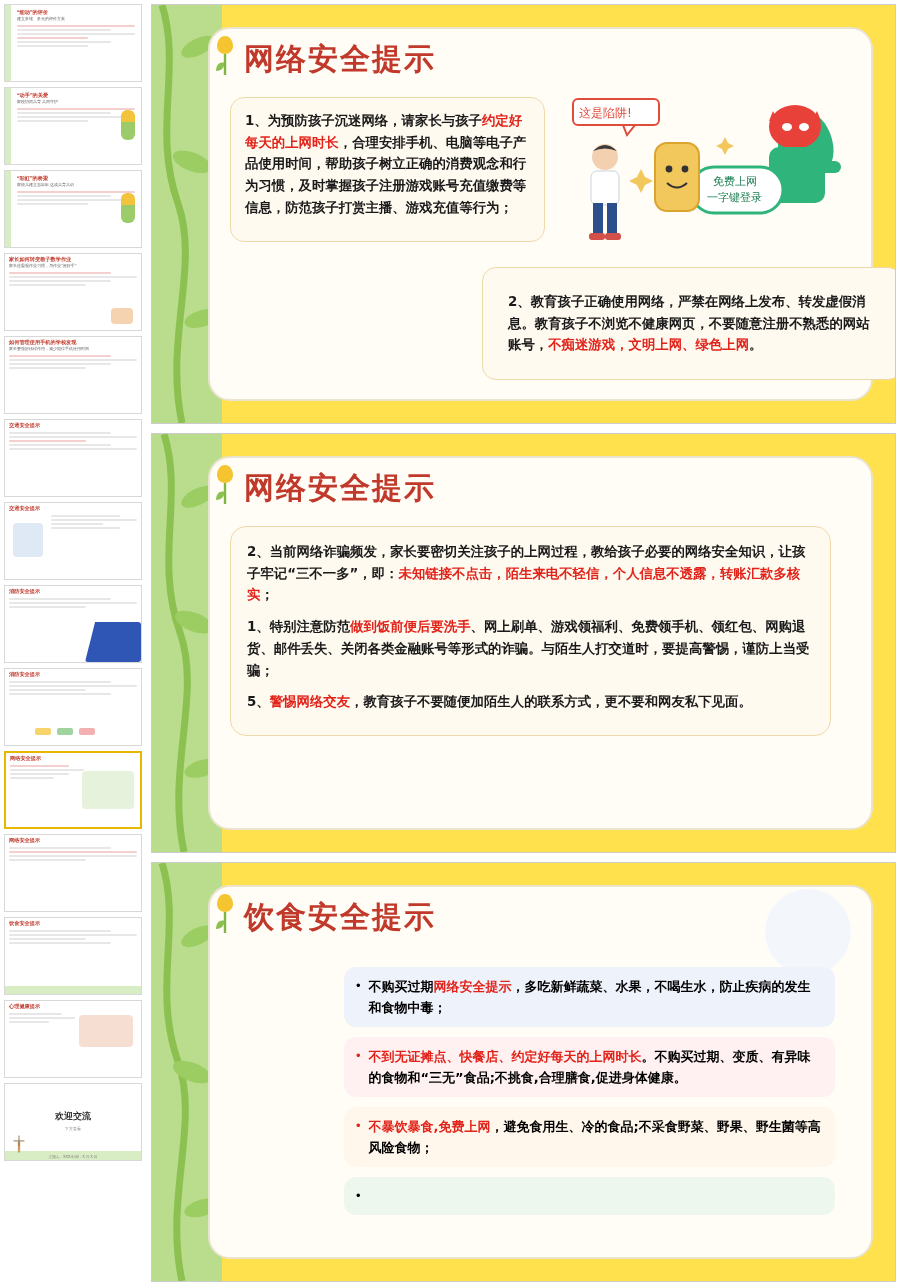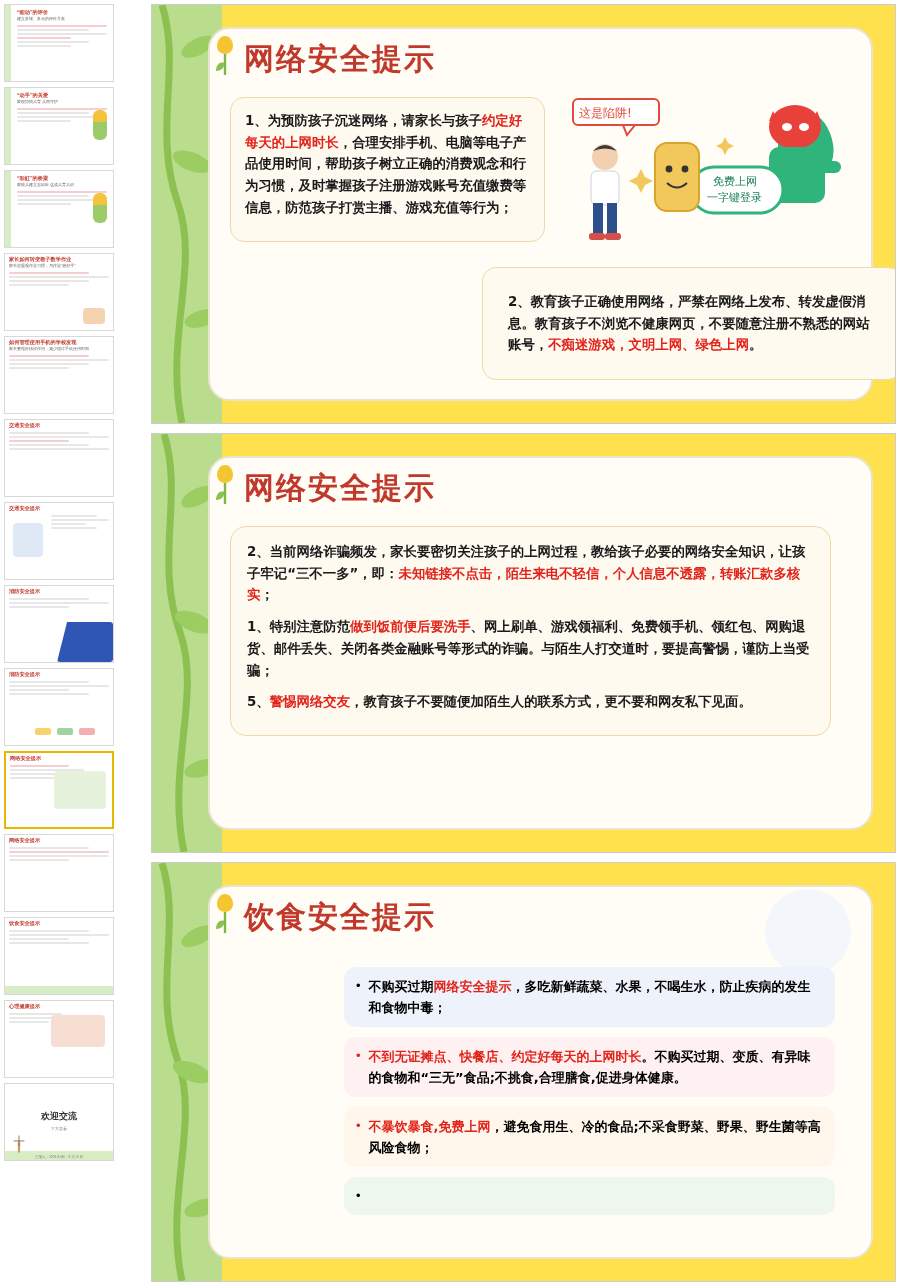--- a/index.html
+++ b/index.html
@@ -1,21 +1,21 @@
 <!DOCTYPE html>
 <html><head>
 <meta charset="utf-8">
 <style>
   html,body{margin:0;padding:0;background:#ffffff;}
   body{width:900px;height:1286px;font-family:"Liberation Sans","DejaVu Sans",sans-serif;overflow:hidden;}
   .page{position:relative;width:900px;height:1286px;background:#fff;display:flex;}
 
   
   .rail{width:148px;flex:0 0 148px;background:#fff;padding:4px 2px 4px 4px;box-sizing:border-box;}
-  .thumb{position:relative;width:110px;height:78px;background:#fff;border:1px solid #d8d8d8;margin-bottom:5px;box-sizing:border-box;overflow:hidden;}
+  .thumb{position:relative;width:138px;height:78px;background:#fff;border:1px solid #d8d8d8;margin-bottom:5px;box-sizing:border-box;overflow:hidden;font-family:Liberation Serif, serif;}
   .thumb.sel{border:2px solid #e8b800;}
   .thumb .t-head{font-size:5.2px;color:#c0392b;font-weight:bold;padding:3px 4px 1px 4px;line-height:1;}
   .thumb .t-sub{font-size:4px;color:#666;padding:0 4px;line-height:1.5;}
   .thumb .t-lines{padding:1px 4px;}
   .thumb .t-line{height:2px;background:#e7e7e7;margin:2px 0;border-radius:1px;}
   .thumb .t-line.s{width:60%;}
   .thumb .t-line.m{width:80%;}
   .thumb .t-line.r{background:#f3cfcf;}
   .thumb .t-box{position:absolute;border-radius:3px;}
   .thumb .t-greenstrip{position:absolute;left:0;top:0;bottom:0;width:6px;background:#d9edc4;}

